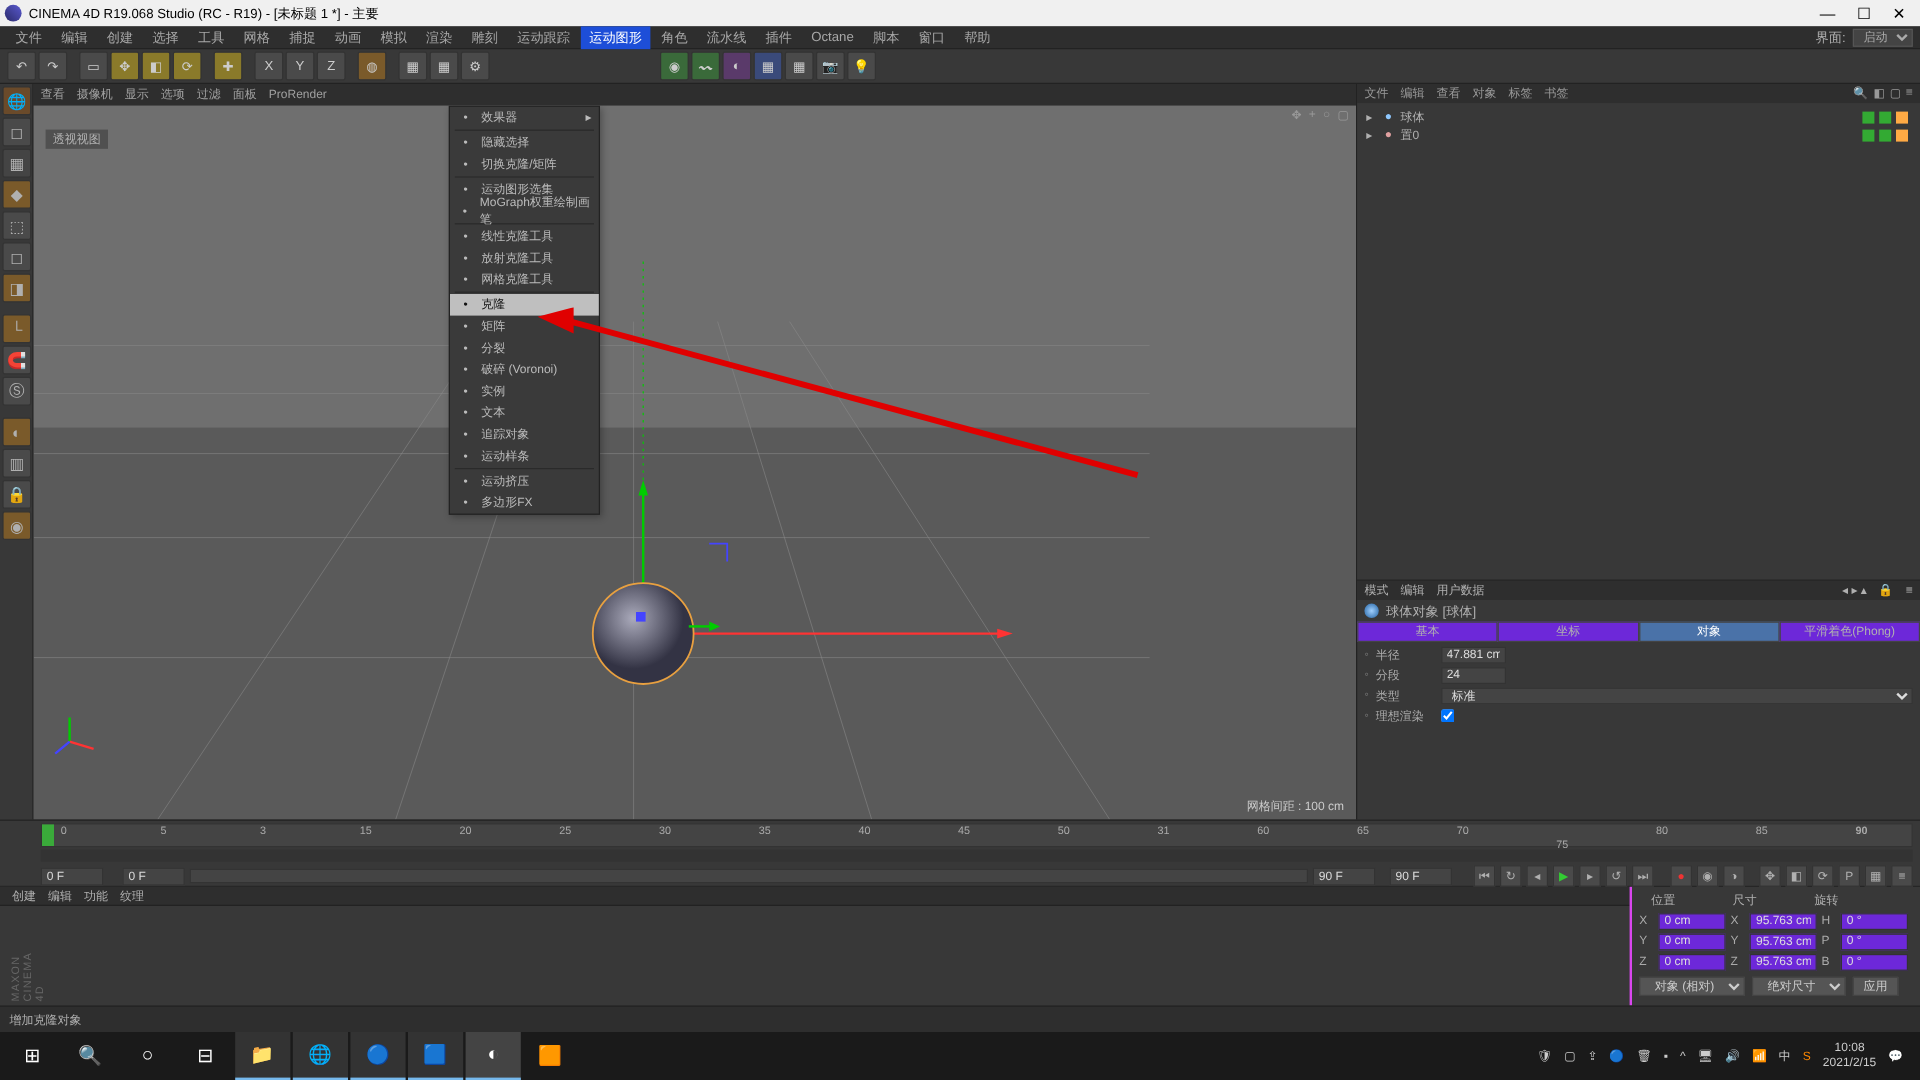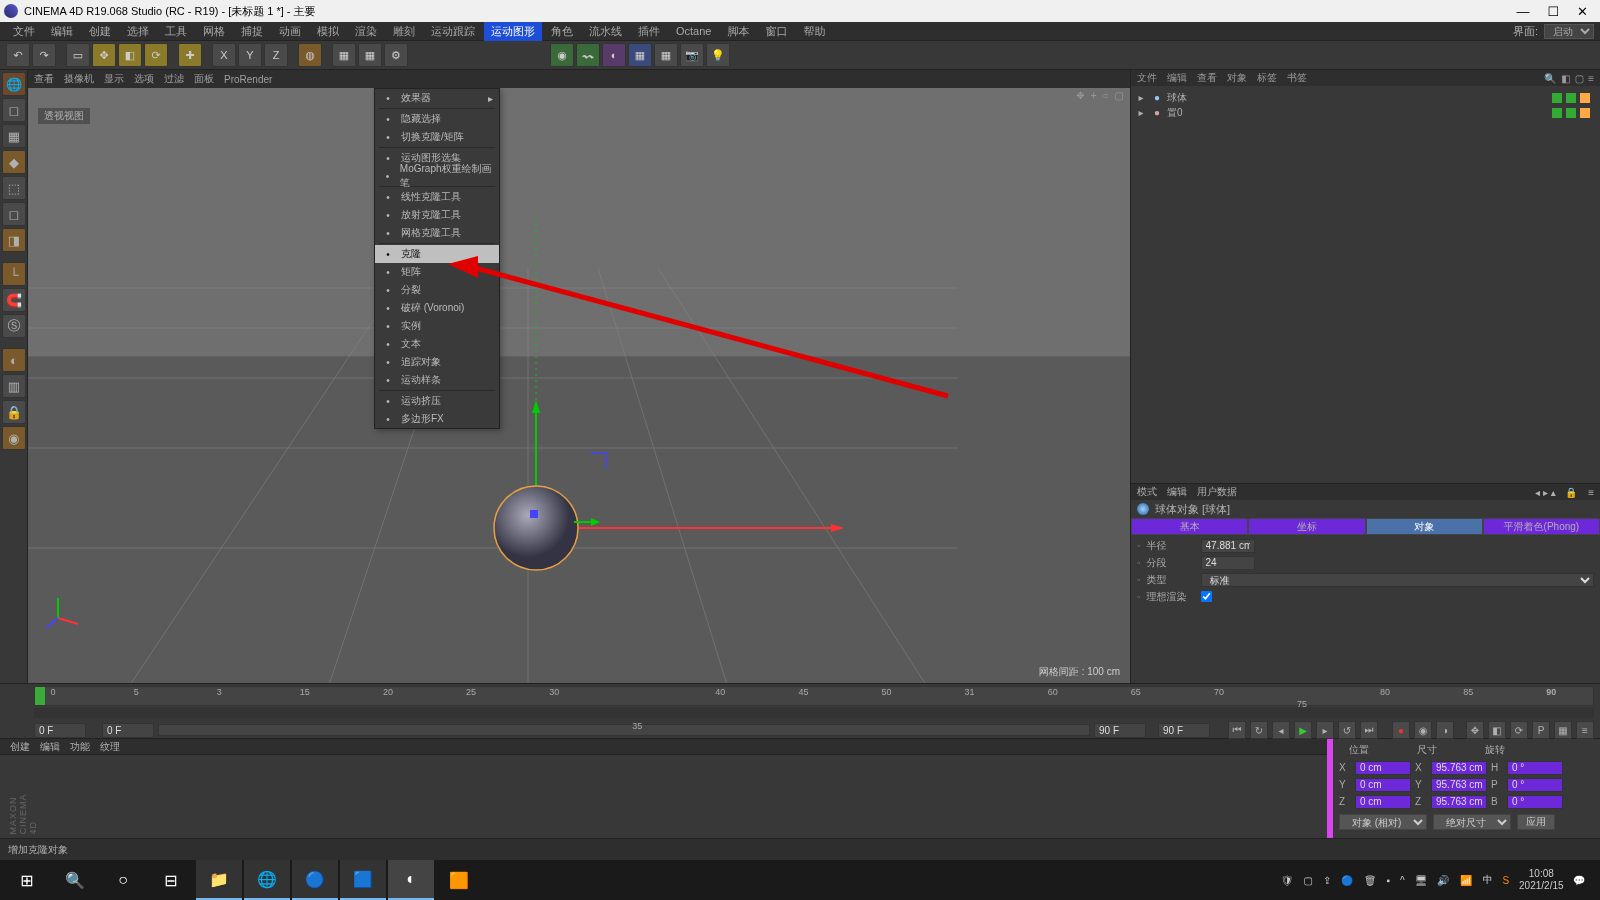--- a/index.html
+++ b/index.html
@@ -89,21 +89,21 @@
 .timeline-scroll { height: 10px; background: #333; margin-top: 2px; }
 .timeline-controls { display: flex; align-items: center; gap: 4px; margin-top: 3px; }
 .timeline-controls input { background: #444; border: 1px solid #333; color: #ddd; font-size: 10px; width: 52px; height: 15px; padding: 0 4px; }
 .timeline-controls .slider { flex: 1; height: 12px; background: #444; border: 1px solid #333; }
 .timeline-controls .btn { width: 18px; height: 18px; background: #4a4a4a; border: 1px solid #333; display: flex; align-items: center; justify-content: center; font-size: 10px; cursor: pointer; }
 
 
 .bottom-panel { height: 100px; background: #383838; border-top: 1px solid #222; display: flex; }
 .bottom-left { flex: 1; display: flex; flex-direction: column; }
 .bottom-tabs { height: 16px; background: #2e2e2e; display: flex; align-items: center; gap: 10px; padding: 0 10px; font-size: 10px; border-bottom: 1px solid #222; }
-.bottom-right { width: 273px; border-left: 6px solid #d946ef; padding: 2px 6px; }
+.bottom-right { width: 242px; border-left: 2px solid #d946ef; padding: 2px 6px; }
 .coord-head { display: flex; gap: 48px; padding: 2px 10px; font-size: 10px; }
 .coord-row { display: flex; align-items: center; gap: 4px; height: 17px; font-size: 10px; }
 .coord-row .axis { width: 12px; color: #aaa; }
 .coord-row input { background: #6d28d9; border: 1px solid #333; color: #ddd; font-size: 10px; width: 56px; height: 14px; padding: 0 4px; }
 .coord-buttons { display: flex; gap: 6px; margin-top: 4px; }
 .coord-buttons select, .coord-buttons button { background: #555; border: 1px solid #444; color: #ccc; font-size: 10px; height: 16px; padding: 0 8px; cursor: pointer; }
 
 
 .status-bar { height: 22px; background: #2e2e2e; border-top: 1px solid #222; display: flex; align-items: center; padding: 0 8px; font-size: 10px; position: relative; }
 .brand-vert { position: absolute; left: 8px; bottom: 26px; writing-mode: vertical-rl; transform: rotate(180deg); color: #666; font-size: 9px; letter-spacing: 1px; font-family: Arial; }
@@ -447,21 +447,21 @@
 <div class="timeline">
   <div class="timeline-ruler" id="tl-ruler">
     <div class="timeline-marker"></div>
   <span class="tick" style="left: 1%;">0</span>
       <span class="tick" style="left: 6.33333%;">5</span>
       <span class="tick" style="left: 11.6667%;">3</span>
       <span class="tick" style="left: 17%;">15</span>
       <span class="tick" style="left: 22.3333%;">20</span>
       <span class="tick" style="left: 27.6667%;">25</span>
       <span class="tick" style="left: 33%;">30</span>
-      <span class="tick" style="left: 38.3333%; margin-top: 34px;">35</span>
+      <span class="tick" style="left: 38.3333%;">35</span>
       <span class="tick" style="left: 43.6667%;">40</span>
       <span class="tick" style="left: 49%;">45</span>
       <span class="tick" style="left: 54.3333%;">50</span>
       <span class="tick" style="left: 59.6667%;">31</span>
       <span class="tick" style="left: 65%;">60</span>
       <span class="tick" style="left: 70.3333%;">65</span>
       <span class="tick" style="left: 75.6667%;">70</span>
       <span class="tick" style="left: 81%; margin-top: 12px;">75</span>
       <span class="tick" style="left: 86.3333%;">80</span>
       <span class="tick" style="left: 91.6667%;">85</span>

